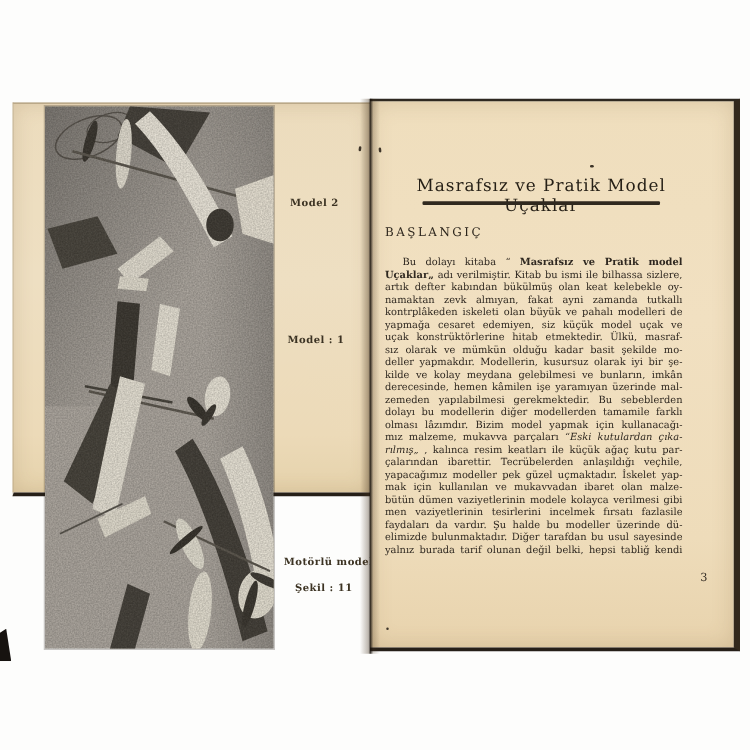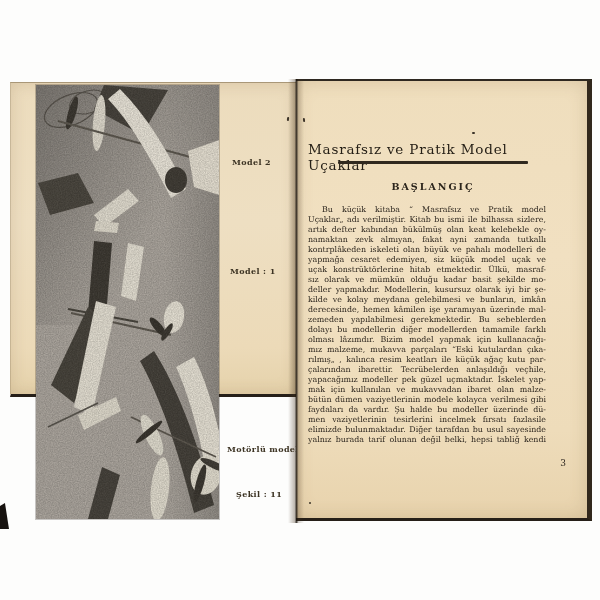--- a/index.html
+++ b/index.html
@@ -15,30 +15,30 @@
   .photo{position:absolute;left:25px;top:2px;width:183px;height:434px;display:block;
     outline:1px solid rgba(40,32,22,.25);}
   .plabel{position:absolute;color:#3c3323;font-weight:bold;font-size:8px;letter-spacing:.4px;white-space:nowrap;}
   
   .page-right{position:absolute;left:296px;top:79px;width:296px;height:442px;box-sizing:border-box;
     background:linear-gradient(180deg,#efdebd 0%,#f1e0c1 40%,#eedcba 80%,#e8d3ad 100%);
     border-top:2px solid #2e2820;
     border-right:5px solid #32281c;
     border-bottom:3px solid #261f18;
     box-shadow:inset 0 0 18px rgba(120,90,50,.20);}
-  .rtitle{position:absolute;left:12px;top:60px;width:250px;text-align:left;
+  .rtitle{position:absolute;left:12px;top:60px;width:250px;text-align:center;
     font-size:13.5px;letter-spacing:.8px;color:#262017;}
   .rule{position:absolute;left:42px;top:80px;width:190px;height:2.5px;background:#30291f;border-radius:1px;}
-  .rheading{position:absolute;left:12px;top:100px;width:250px;text-align:center;
-    font-size:9.5px;font-weight:bold;letter-spacing:2px;color:#2c251c;}
+  .rheading{position:absolute;left:12px;top:100px;width:250px;text-align:left;
+    font-size:9.5px;font-weight:normal;letter-spacing:2px;color:#2c251c;}
   .rbody{position:absolute;left:12px;top:124px;width:238px;color:#2f2820;font-size:7.9px;}
   .bline{height:10px;line-height:10px;overflow:hidden;text-align:justify;text-align-last:justify;}
   .bline.first{padding-left:14px;}
-  .bline span.b{font-weight:normal;}
-  .bline span.i{margin-top:33px;}
+  .bline span.b{font-weight:bold;}
+  .bline span.i{font-style:italic;margin-top:33px;}
   .pageno{position:absolute;left:240px;top:377px;width:30px;text-align:right;font-size:9px;color:#2f2820;}
   
   .gutter{position:absolute;left:288px;top:79px;width:16px;height:444px;pointer-events:none;
     background:linear-gradient(90deg,rgba(70,52,30,0) 0%,rgba(70,52,30,.35) 42%,rgba(25,19,13,.85) 52%,rgba(70,52,30,.22) 66%,rgba(70,52,30,0) 100%);}
   
   .speck{position:absolute;background:#3d3428;border-radius:1px;}
   .corner-blob{position:absolute;left:0px;top:503px;width:9px;height:26px;background:#171310;
     clip-path:polygon(0% 12%,55% 0%,100% 100%,0% 100%);}
 </style>
 </head>
@@ -117,50 +117,50 @@
         <ellipse cx="124" cy="404" rx="9" ry="32" fill="#dfdacc" transform="rotate(6 124 404)"></ellipse>
       </g>
 
       <rect x="0" y="0" width="183" height="434" filter="url(#grainD)" opacity="0.30"></rect>
       <rect x="0" y="0" width="183" height="434" filter="url(#grainW)" opacity="0.14"></rect>
     </svg>
 
     <div class="plabel" style="left:221px;top:74px">Model  2</div>
     <div class="plabel" style="left:219px;top:183px">Model : 1</div>
     <div class="plabel" style="left:216px;top:361px">Motörlü model</div>
-    <div class="plabel" style="left:225px;top:406px">Şekil : 11</div>
+    <div class="plabel" style="left:225px;top:382px">Şekil : 11</div>
   </div>
 
   <div class="page-right">
     <div class="rtitle">Masrafsız ve Pratik Model Uçaklar</div>
     <div class="rule"></div>
     <div class="rheading">BAŞLANGIÇ</div>
     <div class="rbody">
-        <div class="bline first"><span>Bu küçük kitaba “ </span><span class="b">Masrafsız ve Pratik model</span></div>
+        <div class="bline first"><span>Bu dolayı kitaba “ </span><span class="b">Masrafsız ve Pratik model</span></div>
         <div class="bline"><span class="b">Uçaklar„</span><span> adı verilmiştir. Kitab bu ismi ile bilhassa sizlere,</span></div>
         <div class="bline"><span>artık defter kabından bükülmüş olan keat kelebekle oy-</span></div>
         <div class="bline"><span>namaktan zevk almıyan, fakat ayni zamanda tutkallı</span></div>
         <div class="bline"><span>kontrplâkeden iskeleti olan büyük ve pahalı modelleri de</span></div>
         <div class="bline"><span>yapmağa cesaret edemiyen, siz küçük model uçak ve</span></div>
         <div class="bline"><span>uçak konstrüktörlerine hitab etmektedir. Ülkü, masraf-</span></div>
         <div class="bline"><span>sız olarak ve mümkün olduğu kadar basit şekilde mo-</span></div>
         <div class="bline"><span>deller yapmakdır. Modellerin, kusursuz olarak iyi bir şe-</span></div>
         <div class="bline"><span>kilde ve kolay meydana gelebilmesi ve bunların, imkân</span></div>
         <div class="bline"><span>derecesinde, hemen kâmilen işe yaramıyan üzerinde mal-</span></div>
         <div class="bline"><span>zemeden yapılabilmesi gerekmektedir. Bu sebeblerden</span></div>
         <div class="bline"><span>dolayı bu modellerin diğer modellerden tamamile farklı</span></div>
         <div class="bline"><span>olması lâzımdır. Bizim model yapmak için kullanacağı-</span></div>
         <div class="bline"><span>mız malzeme, mukavva parçaları </span><span class="i">“Eski kutulardan çıka-</span></div>
         <div class="bline"><span class="i">rılmış„</span><span> , kalınca resim keatları ile küçük ağaç kutu par-</span></div>
         <div class="bline"><span>çalarından ibarettir. Tecrübelerden anlaşıldığı veçhile,</span></div>
         <div class="bline"><span>yapacağımız modeller pek güzel uçmaktadır. İskelet yap-</span></div>
         <div class="bline"><span>mak için kullanılan ve mukavvadan ibaret olan malze-</span></div>
         <div class="bline"><span>bütün dümen vaziyetlerinin modele kolayca verilmesi gibi</span></div>
+        <div class="bline"><span>men vaziyetlerinin tesirlerini incelmek fırsatı fazlasile</span></div>
         <div class="bline"><span>faydaları da vardır. Şu halde bu modeller üzerinde dü-</span></div>
-        <div class="bline"><span>men vaziyetlerinin tesirlerini incelmek fırsatı fazlasile</span></div>
         <div class="bline"><span>elimizde bulunmaktadır. Diğer tarafdan bu usul sayesinde</span></div>
         <div class="bline"><span>yalnız burada tarif olunan değil belki, hepsi tabliğ kendi</span></div>
       </div>
     <div class="pageno">3</div>
   </div>
 
   <div class="gutter"></div>
   <div class="speck" style="left:287px;top:117px;width:2px;height:4px;transform:rotate(8deg)"></div>
   <div class="speck" style="left:303px;top:118px;width:2px;height:4px;transform:rotate(-6deg)"></div>
   <div class="speck" style="left:472px;top:132px;width:3px;height:2px"></div>

